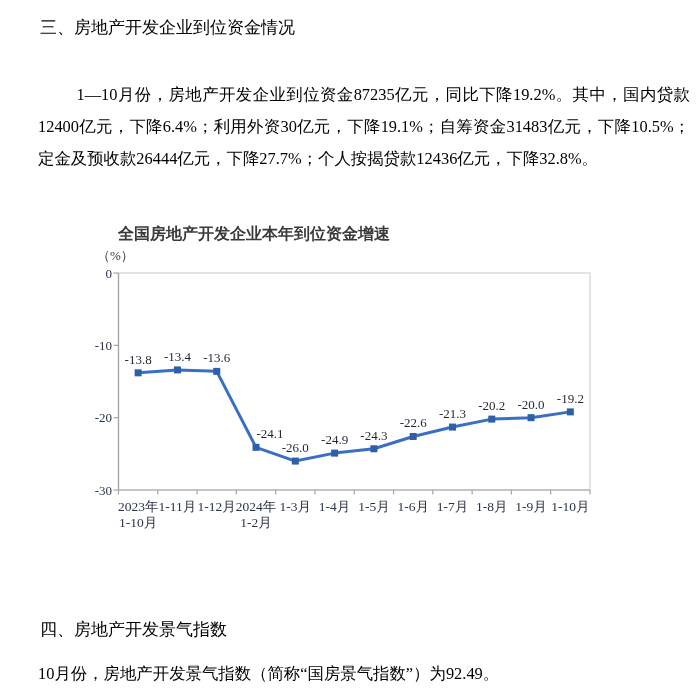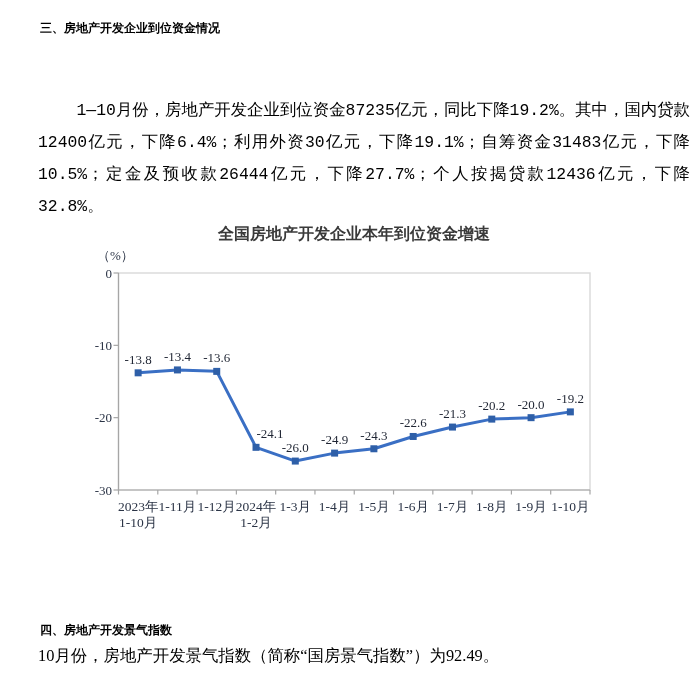--- a/index.html
+++ b/index.html
@@ -4,34 +4,34 @@
 <style>
   html,body{margin:0;padding:0;}
   body{
     width:700px;height:700px;position:relative;background:#ffffff;
     font-family:"Liberation Serif","DejaVu Serif",serif;color:#000;
     overflow:hidden;
   }
   .sec-heading{
     position:absolute;left:40px;margin:0;
     font-family:"Liberation Sans","DejaVu Sans",sans-serif;
-    font-size:12px;font-weight:bold;color:#000;line-height:20px;
+    font-size:17px;font-weight:normal;color:#000;line-height:20px;
     white-space:nowrap;
   }
   #heading-3{top:18px;}
   #heading-4{top:620px;}
   .body-para{
     position:absolute;left:38px;width:652px;margin:0;
     font-size:16.4px;line-height:32px;text-align:justify;color:#000;
   }
-  #para-3{top:95px;text-indent:2.35em;font-family:Liberation Mono, monospace;}
-  #para-4{top:640px;text-indent:0;}
+  #para-3{top:79px;text-indent:2.35em;}
+  #para-4{top:658px;text-indent:0;}
   .chart-title{
     position:absolute;left:118px;top:224px;width:472px;margin:0;
-    text-align:center;font-family:"Liberation Sans","DejaVu Sans",sans-serif;
+    font-family:"Liberation Sans","DejaVu Sans",sans-serif;
     font-size:16px;font-weight:bold;color:#3a3a3a;line-height:20px;
   }
   #chart-svg{position:absolute;left:0;top:215px;}
   svg text{font-family:"Liberation Serif","DejaVu Serif",serif;}
 </style>
 </head>
 <body>
 
 <h2 id="heading-3" class="sec-heading">三、房地产开发企业到位资金情况</h2>
 

